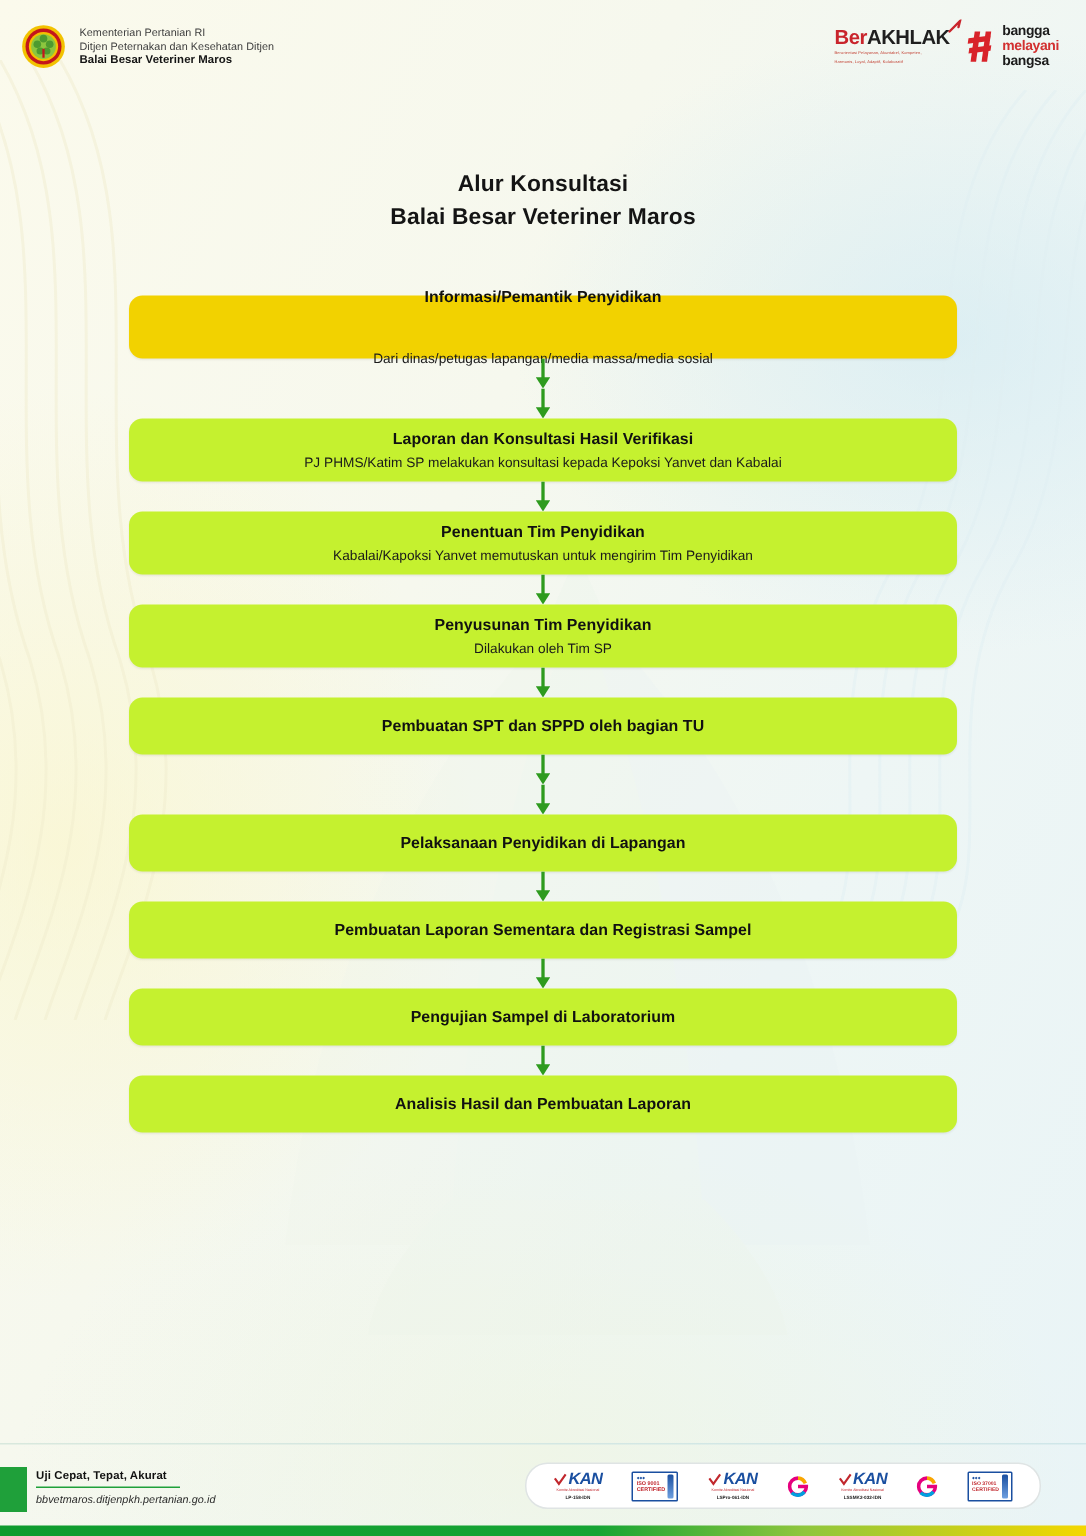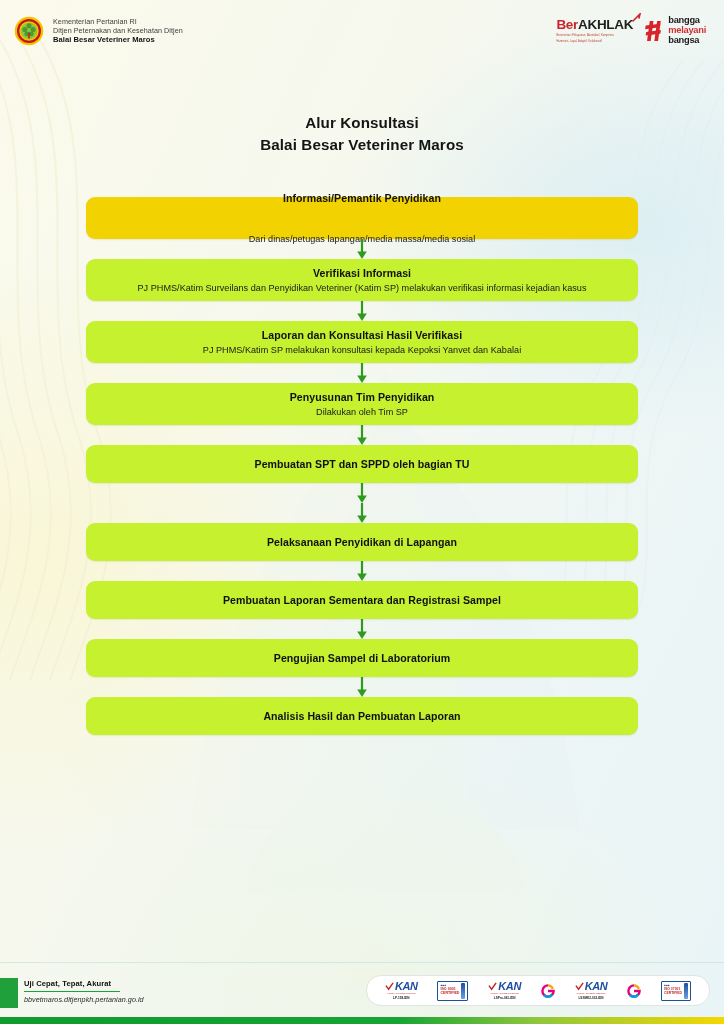--- a/index.html
+++ b/index.html
@@ -172,35 +172,43 @@
           <div class="t2">Dari dinas/petugas lapangan/media massa/media sosial</div>
         </div>
         <div class="connector">
           <svg width="14" height="20" viewBox="0 0 14 20">
             <line x1="7" y1="0" x2="7" y2="13" stroke="#2E9B1E" stroke-width="2.2"></line>
             <path d="M7 20 L2.2 12.5 L11.8 12.5 Z" fill="#2E9B1E"></path>
           </svg>
         </div>
       </div>
       <div class="step">
-        <div class="box two-line" style="background: rgb(197, 241, 47);">
-          <div class="t1">Verifikasi Informasi</div>
-          <div class="t2">PJ PHMS/Katim Surveilans dan Penyidikan Veteriner (Katim SP) melakukan verifikasi informasi kejadian kasus</div>
-        </div>
         <div class="connector">
           <svg width="14" height="20" viewBox="0 0 14 20">
             <line x1="7" y1="0" x2="7" y2="13" stroke="#2E9B1E" stroke-width="2.2"></line>
             <path d="M7 20 L2.2 12.5 L11.8 12.5 Z" fill="#2E9B1E"></path>
           </svg>
         </div>
       </div>
       <div class="step">
         <div class="box two-line" style="background: rgb(197, 241, 47);">
           <div class="t1">Laporan dan Konsultasi Hasil Verifikasi</div>
           <div class="t2">PJ PHMS/Katim SP melakukan konsultasi kepada Kepoksi Yanvet dan Kabalai</div>
+        </div>
+        <div class="connector">
+          <svg width="14" height="20" viewBox="0 0 14 20">
+            <line x1="7" y1="0" x2="7" y2="13" stroke="#2E9B1E" stroke-width="2.2"></line>
+            <path d="M7 20 L2.2 12.5 L11.8 12.5 Z" fill="#2E9B1E"></path>
+          </svg>
+        </div>
+      </div>
+      <div class="step">
+        <div class="box two-line" style="background: rgb(197, 241, 47);">
+          <div class="t1">Penentuan Tim Penyidikan</div>
+          <div class="t2">Kabalai/Kapoksi Yanvet memutuskan untuk mengirim Tim Penyidikan</div>
         </div>
         <div class="connector">
           <svg width="14" height="20" viewBox="0 0 14 20">
             <line x1="7" y1="0" x2="7" y2="13" stroke="#2E9B1E" stroke-width="2.2"></line>
             <path d="M7 20 L2.2 12.5 L11.8 12.5 Z" fill="#2E9B1E"></path>
           </svg>
         </div>
       </div>
       <div class="step">
         <div class="box two-line" style="background: rgb(197, 241, 47);">
@@ -278,21 +286,21 @@
     <div style="position:absolute;left:0;top:0;width:724px;height:1px;background:linear-gradient(90deg,#d8e8dd,#cfe6e9);"></div>
 
     <div style="position:absolute;left:0;top:16px;width:18px;height:30px;background:#1FA03A;"></div>
 
     <div style="position:absolute;left:24px;top:17px;">
       <div style="font-size:7.6px;font-weight:bold;color:#111;letter-spacing:.1px;">Uji Cepat, Tepat, Akurat</div>
       <div style="width:96px;height:1.4px;background:#1FA03A;margin:2.5px 0 3px;"></div>
       <div style="font-size:7.2px;font-style:italic;color:#2a2a2a;letter-spacing:.05px;">bbvetmaros.ditjenpkh.pertanian.go.id</div>
     </div>
 
-    <div style="position:absolute;right:14px;top:13px;width:344px;height:31px;background:#ffffff;border:1px solid #dfe4e4;border-radius:15px;display:flex;align-items:center;justify-content:space-around;padding:0 8px;">
+    <div style="position:absolute;right:30px;top:13px;width:344px;height:31px;background:#ffffff;border:1px solid #dfe4e4;border-radius:15px;display:flex;align-items:center;justify-content:space-around;padding:0 8px;">
 
       <div style="display:flex;flex-direction:column;align-items:center;line-height:1;">
         <div style="display:flex;align-items:center;gap:1px;">
           <svg width="9" height="9" viewBox="0 0 10 10">
               <path d="M1 4 L4 8 L9 1" stroke="#c1272d" stroke-width="1.6" fill="none"></path>
             </svg>
           <span style="font-size:11px;font-weight:bold;color:#1a4fa0;font-style:italic;letter-spacing:-.4px;">KAN</span>
         </div>
         <div style="font-size:2.4px;color:#c1272d;margin-top:1px;">Komite Akreditasi Nasional</div>
         <div style="font-size:3.1px;font-weight:bold;color:#1a1a1a;margin-top:1px;">LP-158-IDN</div>

